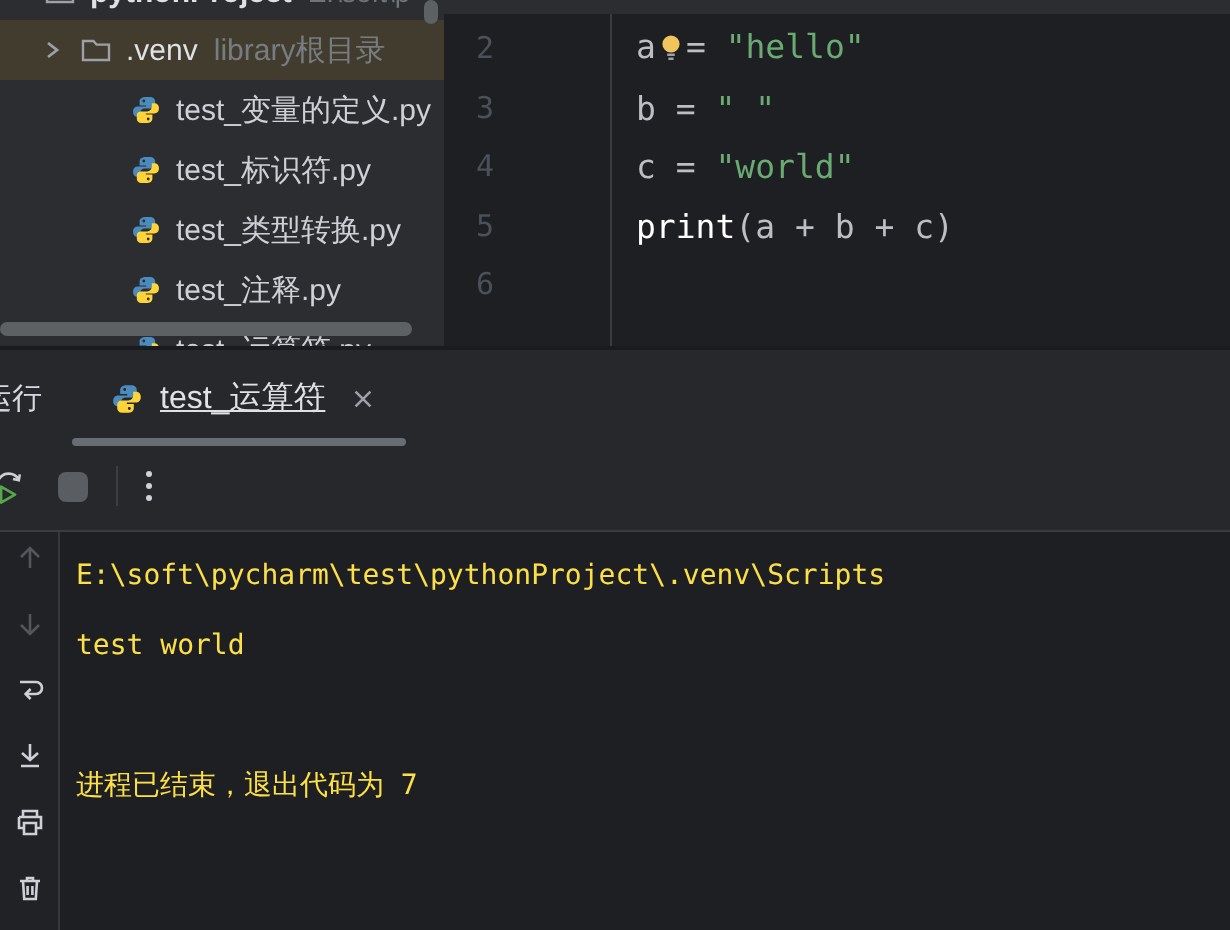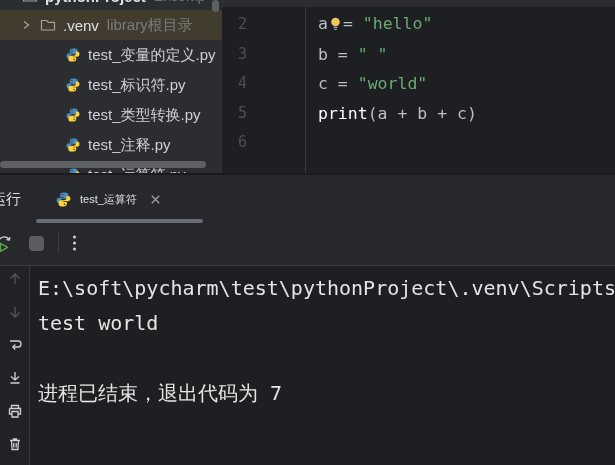--- a/index.html
+++ b/index.html
@@ -32,35 +32,35 @@
   .tok-plain{color:#BCBEC4;}
   .tok-string{color:#6AAB73;}
   .tok-func{color:#ffffff;}
   .bulb{display:inline-block;vertical-align:-3px;margin:0 1px;}
   
   .runpanel{position:absolute;top:173px;left:0;width:615px;height:292px;background:#26282B;border-top:2px solid #1A1B1E;}
   .runheader{height:48px;position:relative;display:flex;align-items:center;}
   .runtitle{margin-left:-9px;width:32px;flex:none;font-size:15px;color:#D5D8DE;}
   .runtab{display:flex;align-items:center;margin-left:32px;cursor:default;}
   .runtab .ticon{margin-right:8px;}
-  .tablabel{font-size:11px;color:#DFE1E5;}
+  .tablabel{font-size:16px;color:#DFE1E5;text-decoration:underline;}
   .tabclose{margin-left:12px;display:inline-flex;}
   .underline{position:absolute;left:36px;top:44px;width:167px;height:4px;border-radius:2px;background:#686C73;}
   .runtoolbar{height:40px;display:flex;align-items:center;}
   .rerun{margin-left:-4px;display:inline-flex;}
   .stopbtn{width:15px;height:15px;border-radius:4px;background:#5A5D61;margin-left:14px;flex:none;}
   .tsep{width:1px;height:20px;background:#3C3E43;margin-left:14px;flex:none;}
   .kebab{margin-left:13px;display:inline-flex;}
   
   .console{position:absolute;top:90px;left:0;right:0;bottom:0;display:flex;border-top:1px solid #3A3D40;}
   .cgutter{width:30px;flex:none;background:#212226;border-right:1px solid #36383C;display:flex;
            flex-direction:column;align-items:center;padding-top:5px;}
   .cgicon{width:16px;height:16px;margin-bottom:17px;flex:none;display:inline-flex;}
   .cbody{flex:1;background:#1E1F22;font-family:"DejaVu Sans Mono","Liberation Mono",monospace;
-         font-size:20px;line-height:35px;color:#e5e5e5;padding:5px 0 0 8px;white-space:pre;overflow:hidden;}
+         font-size:14px;line-height:35px;color:#fde047;padding:5px 0 0 8px;white-space:pre;overflow:hidden;}
   .cbody div{height:35px;}
 </style>
 </head>
 <body>
 
 <div id="app">
 
   <div class="top">
 
     <div class="tree">

